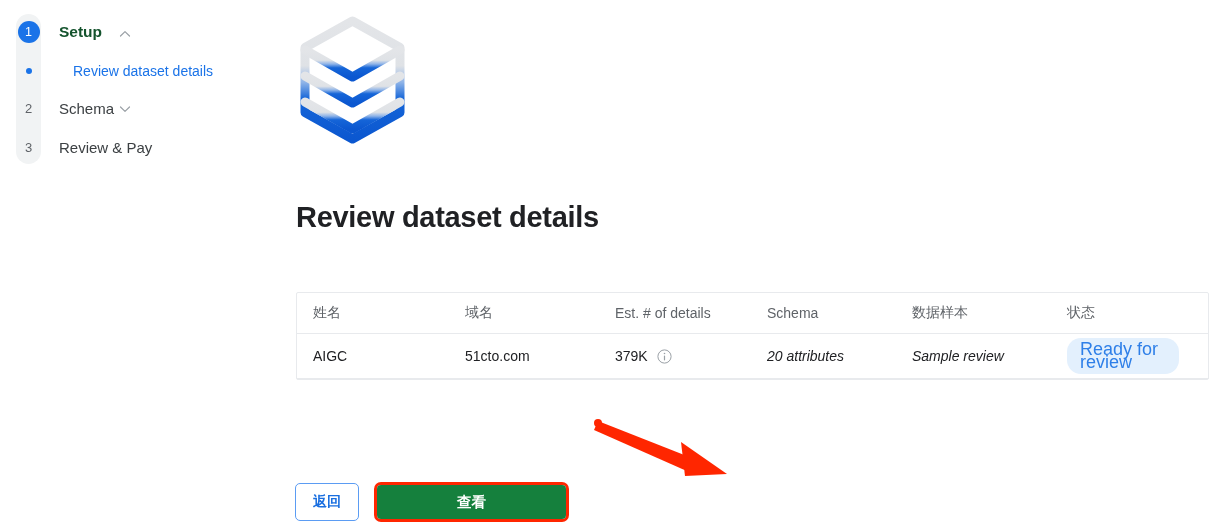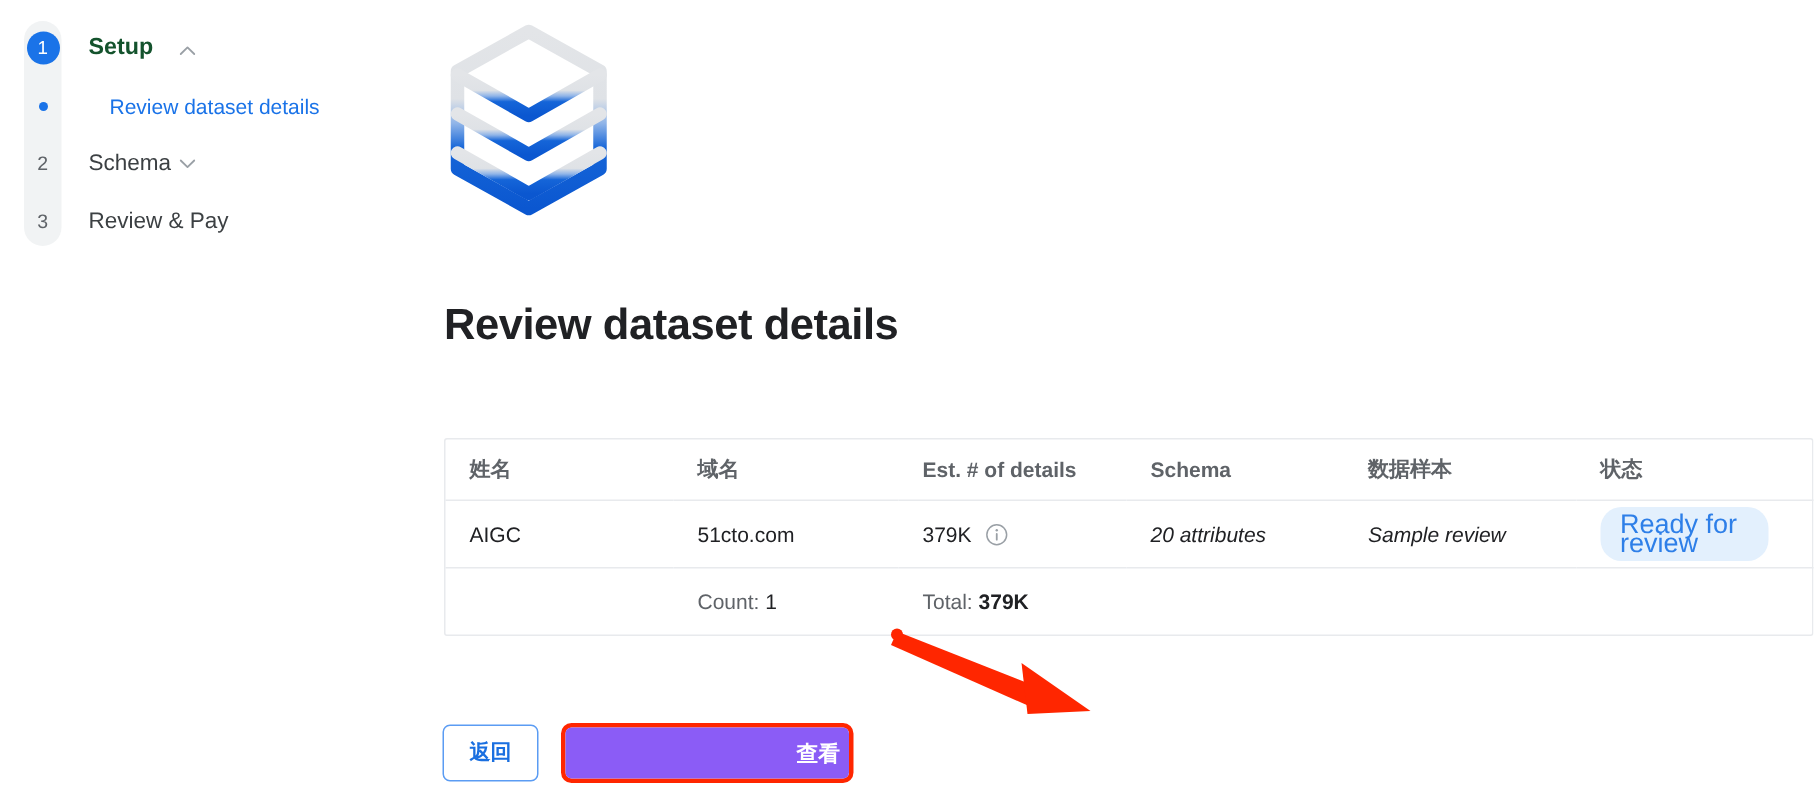--- a/index.html
+++ b/index.html
@@ -156,21 +156,21 @@
     background: #fff;
     box-sizing: border-box;
   }
   table.ds {
     border-collapse: collapse;
     width: 100%;
     table-layout: fixed;
   }
   table.ds th {
     text-align: left;
-    font-weight: bold;
+    font-weight: normal;
     font-size: 14px;
     color: #5f6368;
     padding: 11px 0 11px 16px;
     border-bottom: 1px solid #e8eaed;
     vertical-align: middle;
     height: 33px;
     box-sizing: border-box;
   }
   table.ds td {
     font-size: 14px;
@@ -256,27 +256,26 @@
     background: transparent;
   }
   #btn-primary {
     position: absolute;
     left: 0;
     top: 0;
     width: 100%;
     height: 100%;
     border: none;
     border-radius: 4px;
-    background: #8b5cf6;
+    background: #15803d;
     color: #ffffff;
     font-size: 14.5px;
     font-weight: bold;
     font-family: "Liberation Sans", "DejaVu Sans", sans-serif;
     cursor: pointer;
-    text-align: right;
   }
 
   
   #arrow-overlay {
     position: absolute;
     left: 300px;
     top: 412px;
     width: 160px;
     height: 72px;
     pointer-events: none;
@@ -376,34 +375,20 @@
                 </svg>
               </span>
             </span>
           </td>
           <td class="cell-italic">20 attributes</td>
           <td class="cell-italic">Sample review</td>
           <td>
             <span class="status-badge">Ready for review</span>
           </td>
         </tr>
-        <tr class="footer-row">
-          <td></td>
-          <td>
-            <span class="muted-label">Count:</span>
-            <span class="count-val">1</span>
-          </td>
-          <td>
-            <span class="muted-label">Total:</span>
-            <span class="strong-val">379K</span>
-          </td>
-          <td></td>
-          <td></td>
-          <td></td>
-        </tr>
       </tbody>
     </table>
   </div>
 
   <div id="arrow-overlay">
     <svg viewBox="0 0 160 72" width="160" height="72" aria-hidden="true">
       <g fill="#ff2600">
         <path d="M13 9 L112 48 L104 60 L9 18 Z"></path>
         <path d="M142 62 L96 30 L100 64 Z"></path>
       </g>

